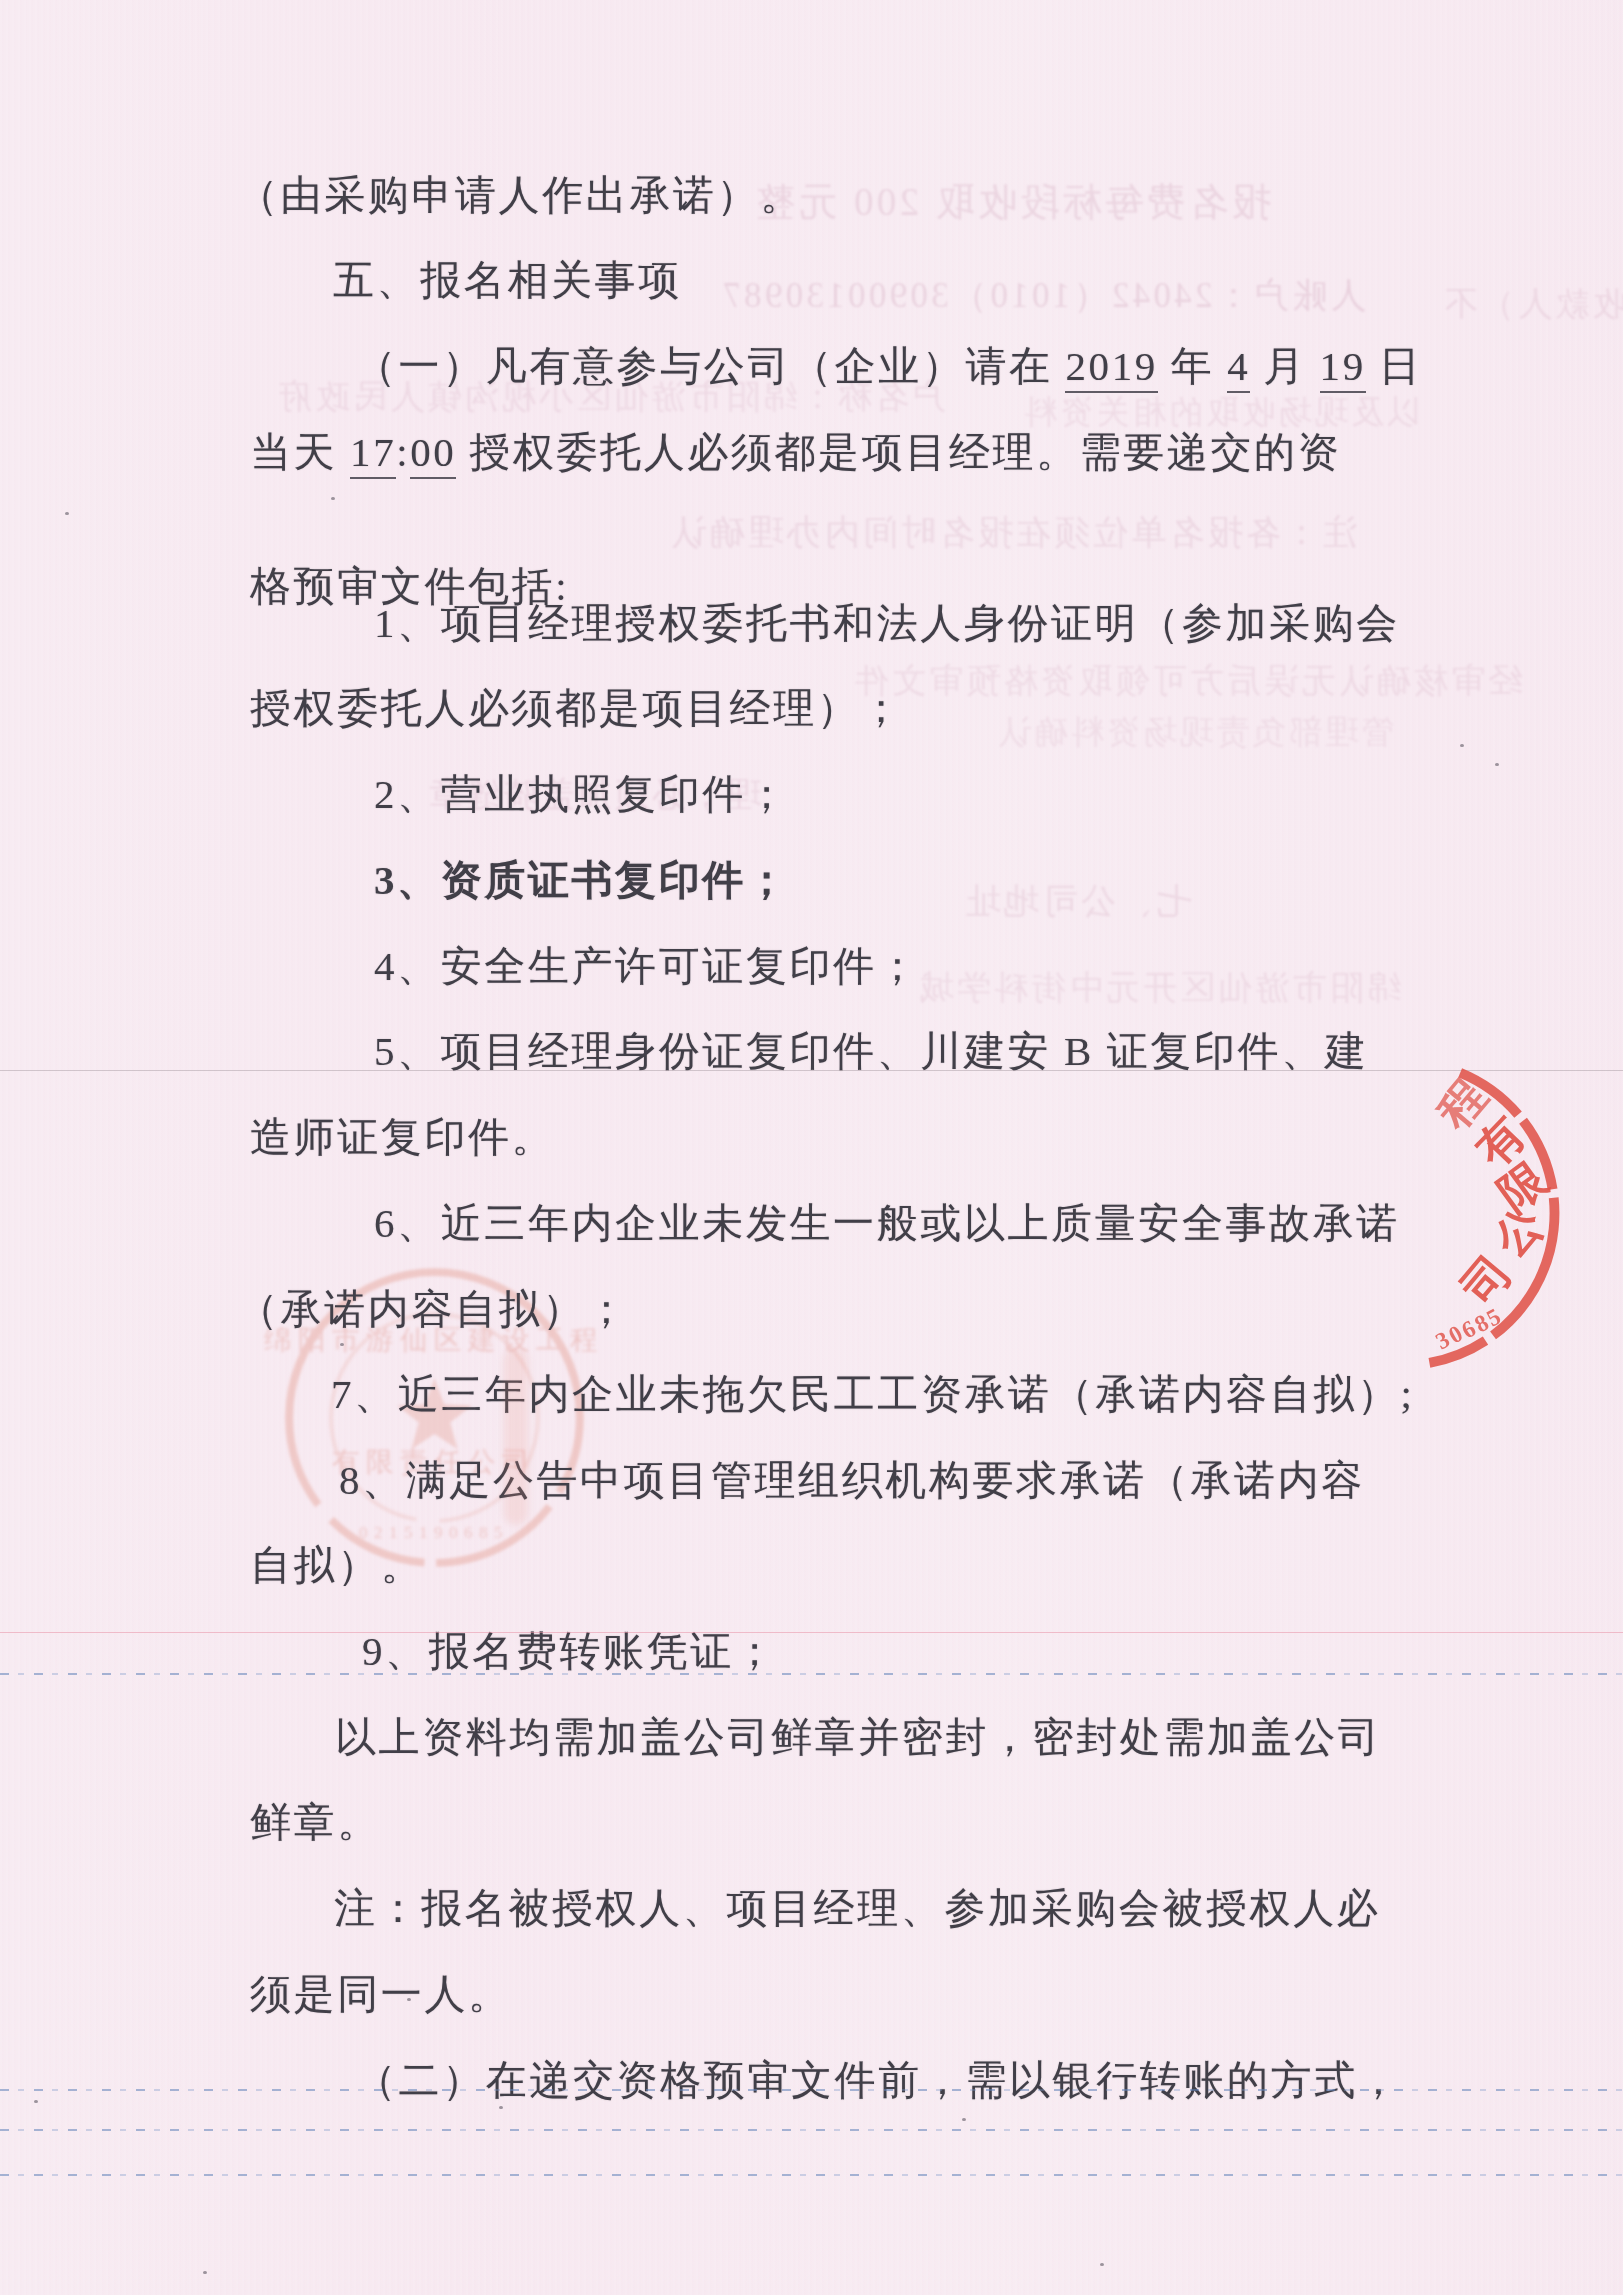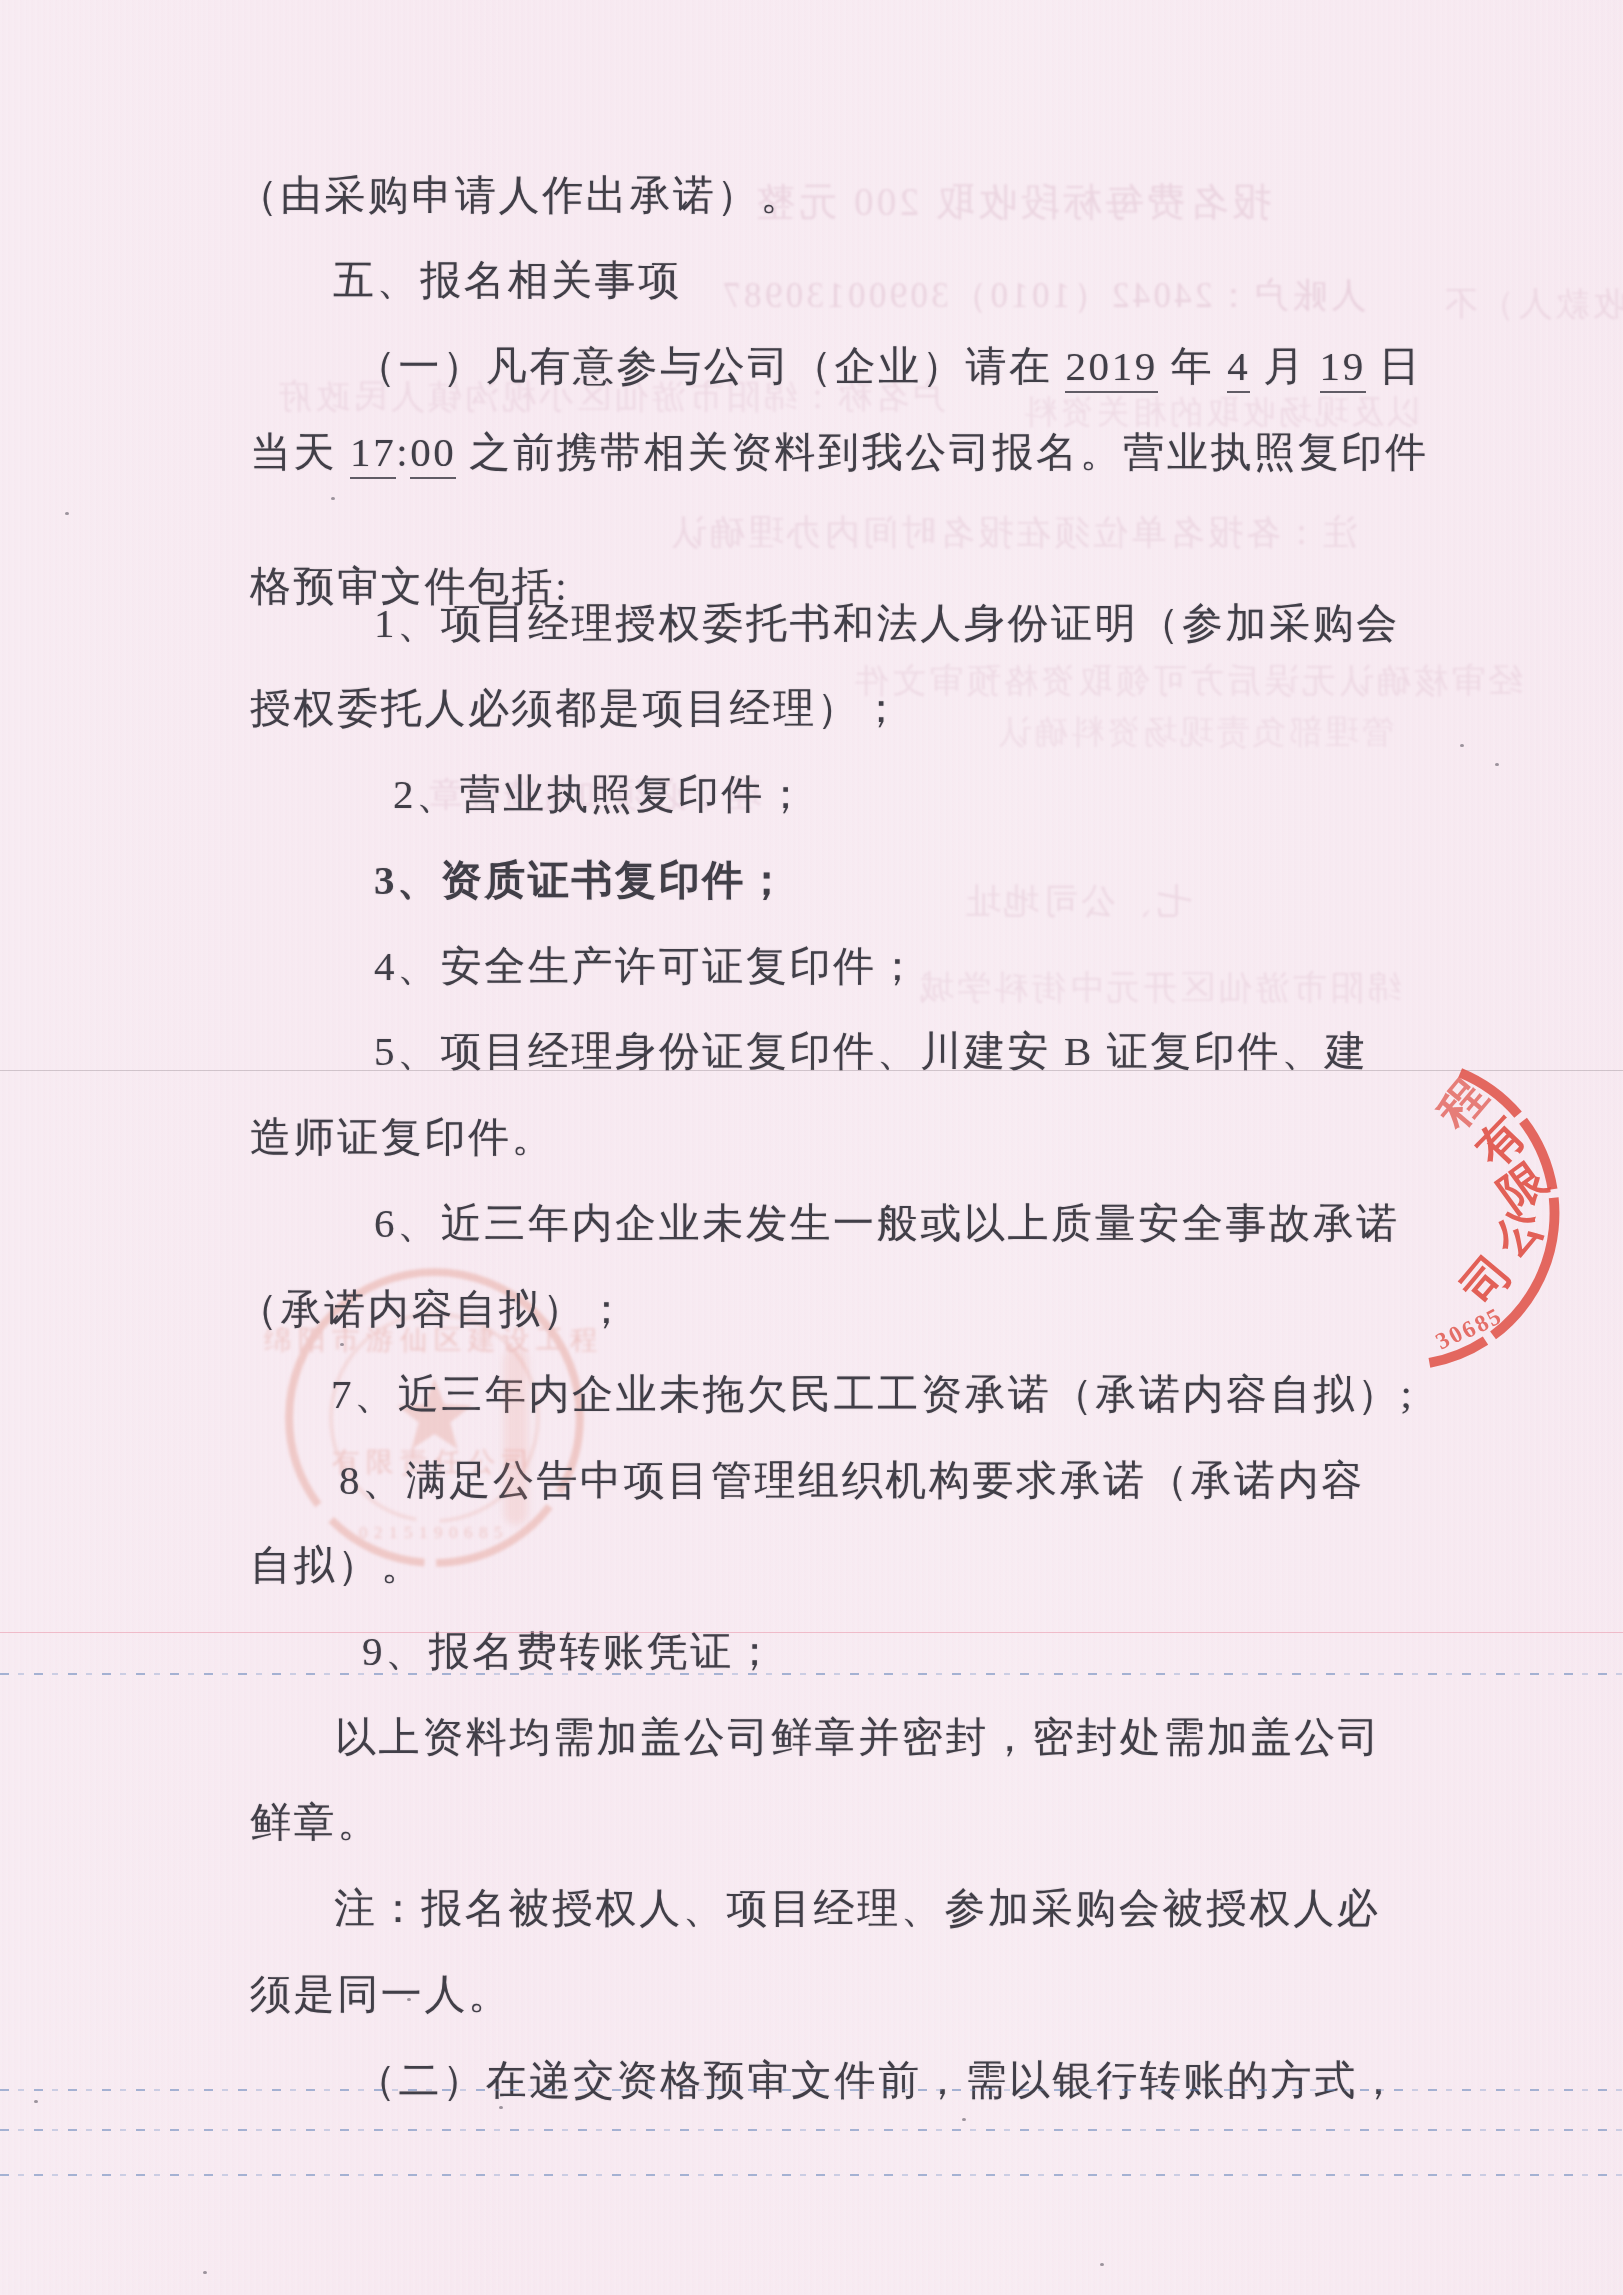--- a/index.html
+++ b/index.html
@@ -66,25 +66,25 @@
     </div>
   <div id="bleedstamp" style="left: 276px; top: 1259px; width: 317px; height: 317px; opacity: 0.34;"><svg width="317" height="317" viewBox="0 0 484 484">
         <circle cx="242" cy="242" r="222" fill="none" stroke="#e08a77" stroke-width="12" stroke-dasharray="120 26 200 18 160 30 999"></circle>
         <circle cx="242" cy="242" r="158" fill="none" stroke="#e08a77" stroke-width="6" opacity="0.5" stroke-dasharray="80 40 120 36 999"></circle>
         <polygon points="242.0,182.0 256.8,221.6 299.1,223.5 266.0,249.8 277.3,290.5 242.0,267.2 206.7,290.5 218.0,249.8 184.9,223.5 227.2,221.6" fill="#e08a77" opacity="0.8"></polygon>
       </svg><div class="bsrow" style="left: 158px; top: 63px; font-size: 27.5px;">绵阳市游仙区建设工程</div><div class="bsrow" style="left: 158px; top: 185px; font-size: 27.5px;">有限责任公司</div><div class="bsrow" style="left: 158px; top: 264px; font-size: 17px;">0215190685</div></div>
   <div id="doclines">
       <div class="tline" style="left: 333px; top: 255px;"><span>五、报名相关事项</span></div>
       <div class="tline" style="left: 237px; top: 170px;"><span>（由采购申请人作出承诺）。</span></div>
       <div class="tline" style="left: 355px; top: 341px;"><span>（一）凡有意参与公司（企业）请在 </span><span class="u">2019</span><span> 年 </span><span class="u">4</span><span> 月 </span><span class="u">19</span><span> 日</span></div>
-      <div class="tline" style="left: 250px; top: 427px;"><span>当天 </span><span class="u">17</span><span>:</span><span class="u">00</span><span> 之前携带相关资料到我公司报名。营业执照复印件</span></div>
+      <div class="tline" style="left: 250px; top: 427px;"><span>当天 </span><span class="u">17</span><span>:</span><span class="u">00</span><span> 授权委托人必须都是项目经理。需要递交的资</span></div>
       <div class="tline" style="left: 250px; top: 513px; margin-top: 48px;"><span>格预审文件包括:</span></div>
       <div class="tline" style="left: 374px; top: 598px;"><span>1、项目经理授权委托书和法人身份证明（参加采购会</span></div>
       <div class="tline" style="left: 250px; top: 683px;"><span>授权委托人必须都是项目经理）；</span></div>
-      <div class="tline" style="left: 374px; top: 769px; margin-left: 19px;"><span>2、营业执照复印件；</span></div>
+      <div class="tline" style="left: 374px; top: 769px;"><span>2、营业执照复印件；</span></div>
       <div class="tline" style="left: 374px; top: 855px; font-weight: bold;"><span>3、资质证书复印件；</span></div>
       <div class="tline" style="left: 374px; top: 941px;"><span>4、安全生产许可证复印件；</span></div>
       <div class="tline" style="left: 374px; top: 1026px;"><span>5、项目经理身份证复印件、川建安 B 证复印件、建</span></div>
       <div class="tline" style="left: 250px; top: 1112px;"><span>造师证复印件。</span></div>
       <div class="tline" style="left: 374px; top: 1198px;"><span>6、近三年内企业未发生一般或以上质量安全事故承诺</span></div>
       <div class="tline" style="left: 237px; top: 1284px;"><span>（承诺内容自拟）；</span></div>
       <div class="tline" style="left: 331px; top: 1369px;"><span>7、近三年内企业未拖欠民工工资承诺（承诺内容自拟）;</span></div>
       <div class="tline" style="left: 331px; top: 1455px; margin-left: 8px;"><span>8、满足公告中项目管理组织机构要求承诺（承诺内容</span></div>
       <div class="tline" style="left: 250px; top: 1540px;"><span>自拟）。</span></div>
       <div class="tline" style="left: 314px; top: 1626px; margin-left: 48px;"><span>9、报名费转账凭证；</span></div>

